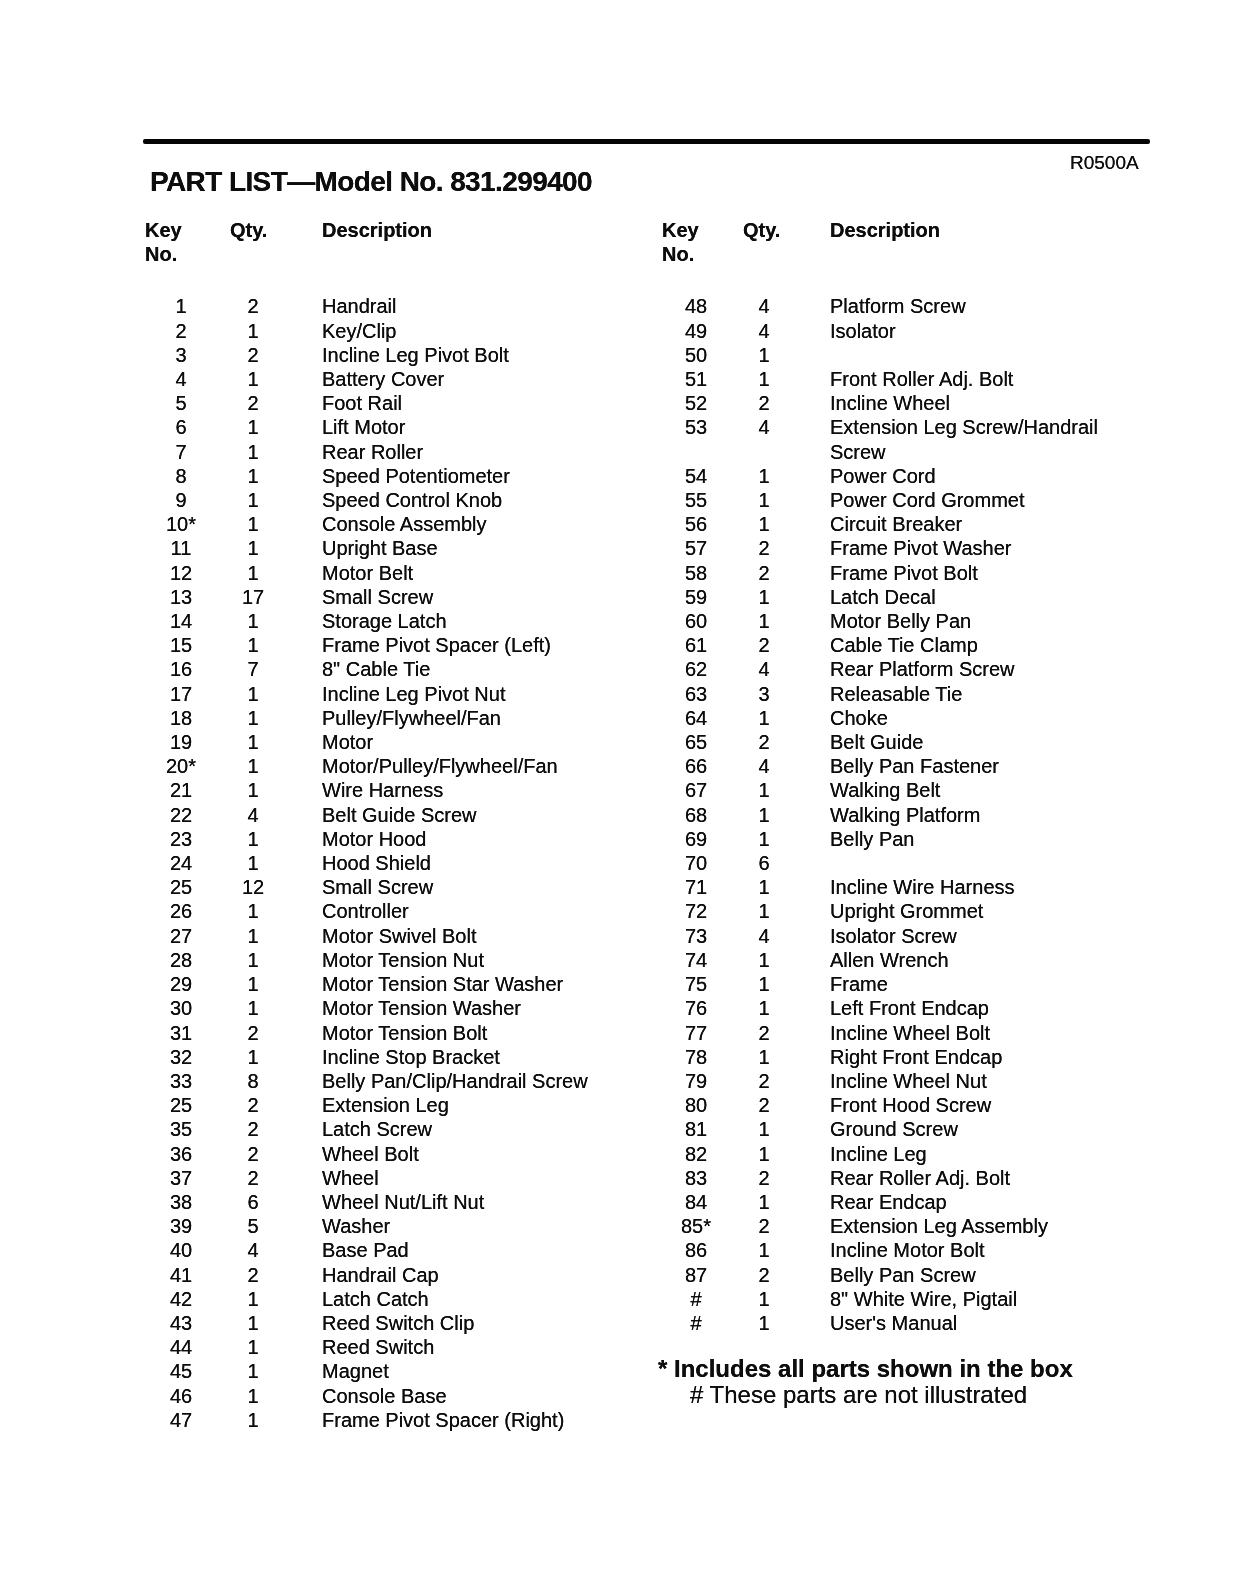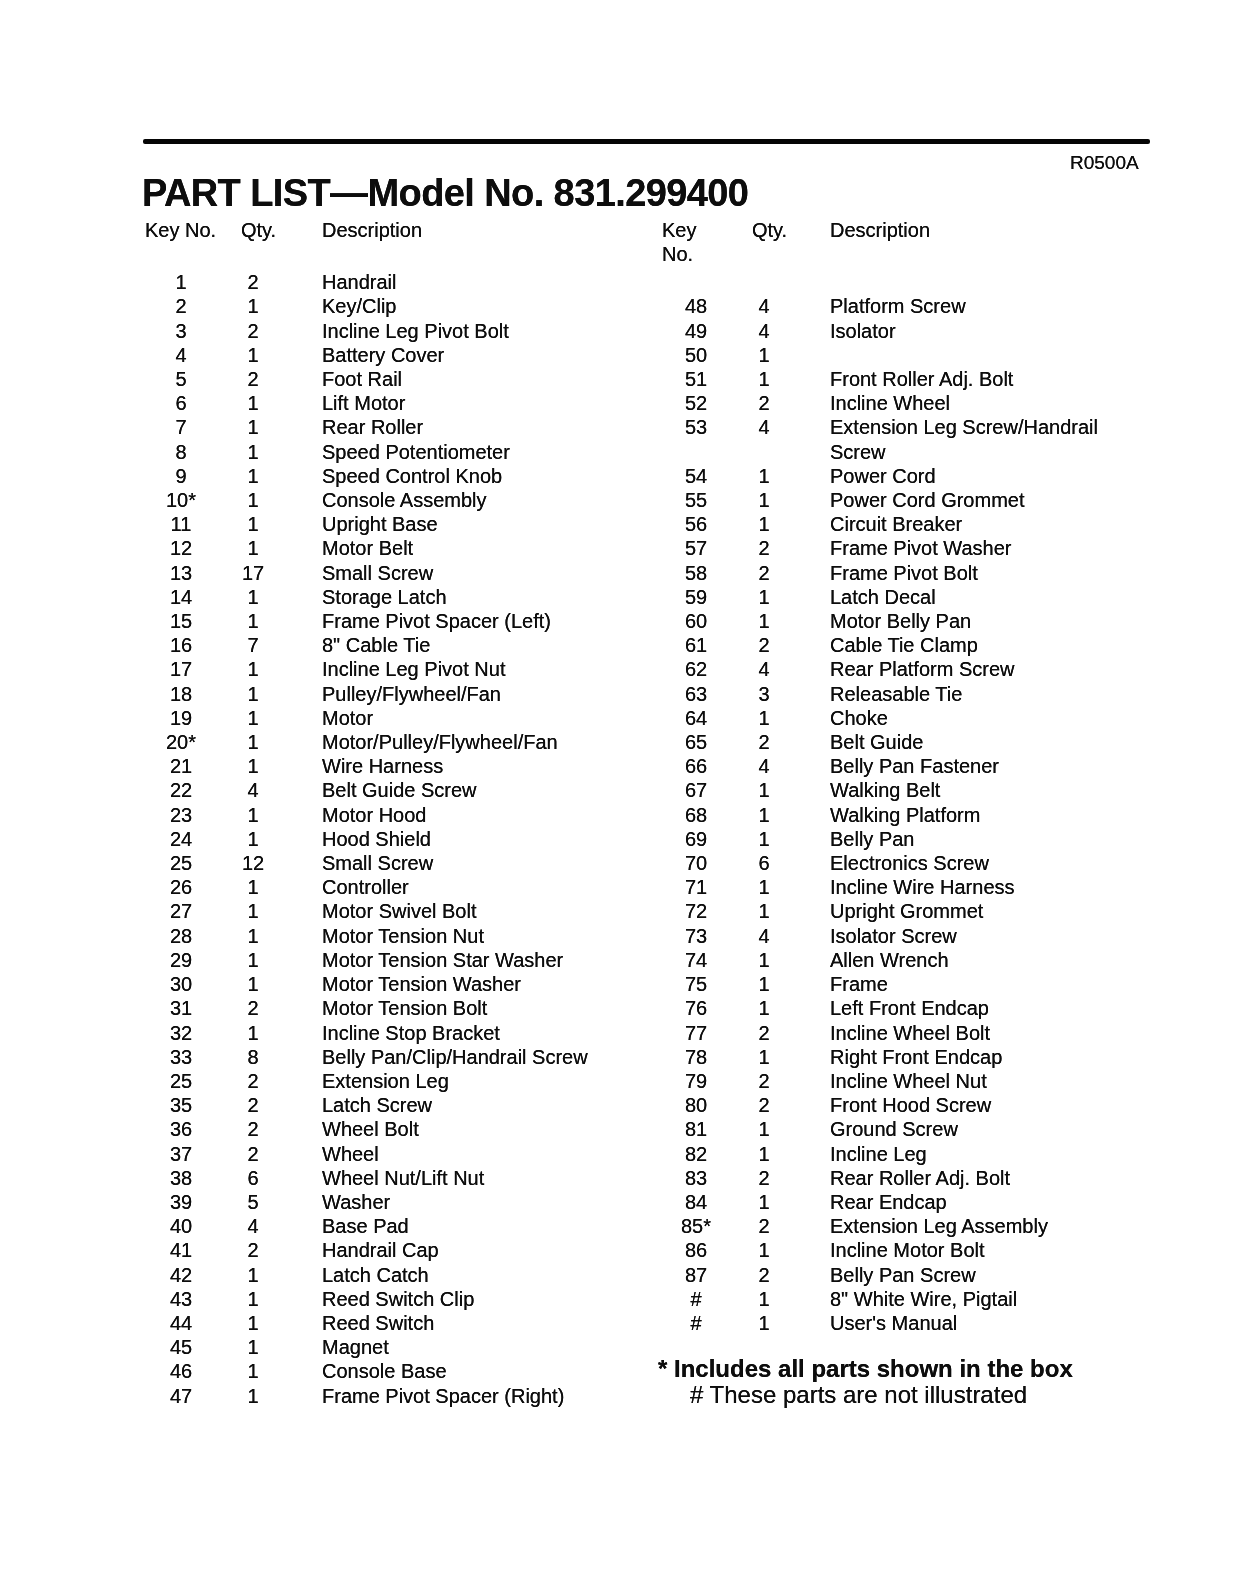--- a/index.html
+++ b/index.html
@@ -22,23 +22,23 @@
     position: absolute;
     left: 143px;
     top: 139px;
     width: 1007px;
     height: 5px;
     background: #050505;
     border-radius: 2px;
   }
   .page-title {
     position: absolute;
-    left: 142px;
+    left: 150px;
     top: 147px;
-    font-size: 38px;
+    font-size: 28px;
     font-weight: 700;
     letter-spacing: -0.6px;
     white-space: nowrap;
   }
   .revision {
     position: absolute;
     left: 1070px;
     top: 152px;
     font-size: 19px;
     font-weight: 400;
@@ -54,23 +54,23 @@
   .col-left  { left: 143px; width: 505px; }
   .col-right { left: 660px; width: 500px; }
 
   .col-header, .part-row {
     display: grid;
     align-items: start;
   }
   .col-left  .col-header, .col-left  .part-row { grid-template-columns: 76px 68px auto; }
   .col-right .col-header, .col-right .part-row { grid-template-columns: 72px 64px auto; }
 
-  .col-header { font-weight: 400; }
+  .col-header { font-weight: 700; }
   .col-header .h-key { text-align: left; padding-left: 2px; }
-  .col-header .h-qty { text-align: center; padding-left: 11px; }
+  .col-header .h-qty { text-align: left; padding-left: 11px; }
   .col-left  .col-header .h-desc { padding-left: 35px; }
   .col-right .col-header .h-desc { padding-left: 34px; }
 
   .rows { margin-top: 28px; }
 
   .cell-key { text-align: center; }
   .cell-qty { text-align: center; }
   .col-left  .cell-desc { padding-left: 35px; white-space: pre-line; }
   .col-right .cell-desc { padding-left: 34px; white-space: pre-line; }
 
@@ -452,21 +452,20 @@
         <span class="cell-desc">Walking Platform</span>
       </div>
       <div class="part-row">
         <span class="cell-key">69</span>
         <span class="cell-qty">1</span>
         <span class="cell-desc">Belly Pan</span>
       </div>
       <div class="part-row">
         <span class="cell-key">70</span>
         <span class="cell-qty">6</span>
-        <span class="cell-desc">Electronics Screw</span>
       </div>
       <div class="part-row">
         <span class="cell-key">71</span>
         <span class="cell-qty">1</span>
         <span class="cell-desc">Incline Wire Harness</span>
       </div>
       <div class="part-row">
         <span class="cell-key">72</span>
         <span class="cell-qty">1</span>
         <span class="cell-desc">Upright Grommet</span>

